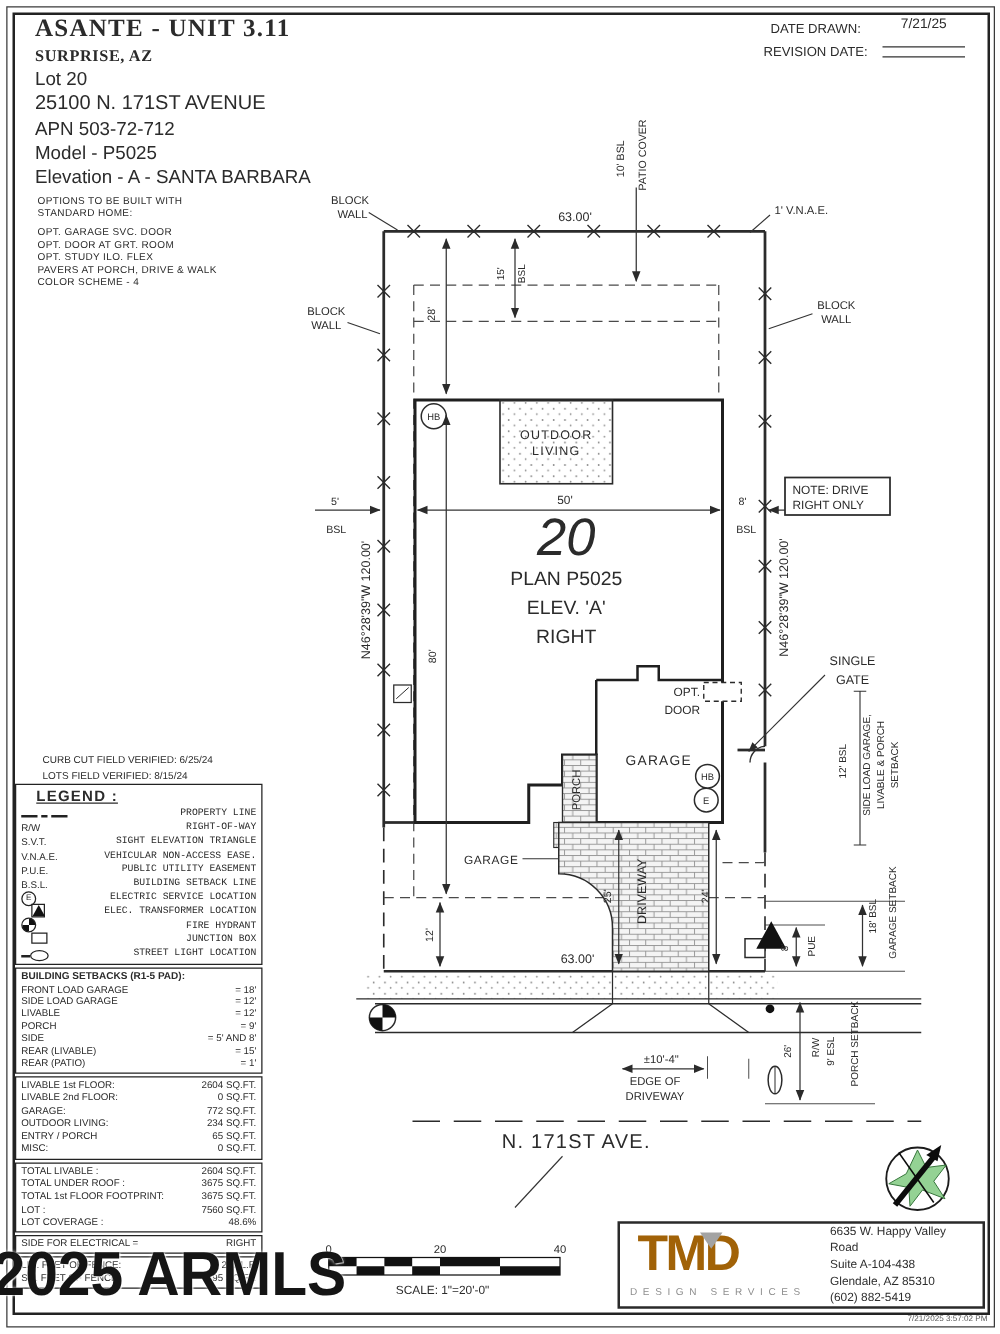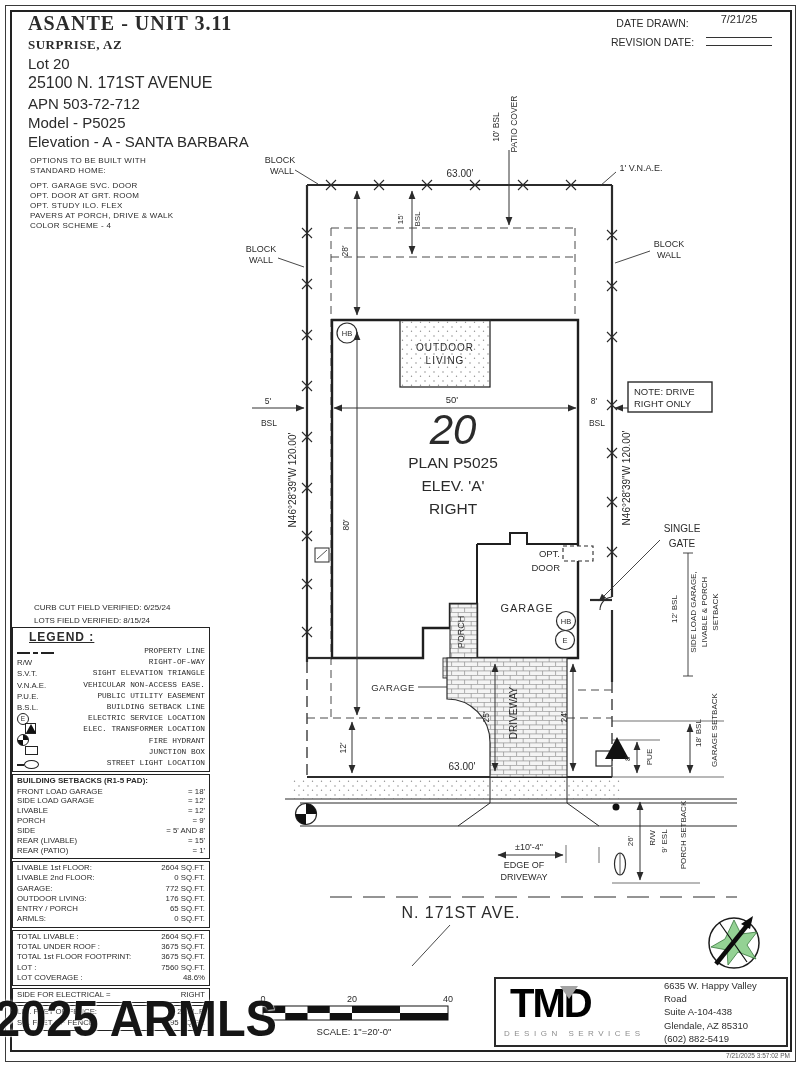--- a/index.html
+++ b/index.html
@@ -43,21 +43,21 @@
   .sym-hyd{display:inline-block;width:10px;height:10px;border:1px solid #222;border-radius:50%;background:conic-gradient(#111 0 90deg,#fff 90deg 180deg,#111 180deg 270deg,#fff 270deg);}
   .sym-junc{display:inline-block;width:11px;height:7px;border:1.5px solid #222;}
   .sym-sl{display:inline-flex;align-items:center;}
   .sym-sl .stem{width:7px;height:2px;background:#222;}
   .sym-sl .bulb{width:13px;height:7px;border:1.5px solid #222;border-radius:50%;}
   
   .watermark{left:-6px;top:989px;font-size:47px;font-weight:900;letter-spacing:0px;color:#151515;transform:scaleY(1.06);transform-origin:left top;text-shadow:0 0 3px rgba(255,255,255,.85),1px 1px 0 rgba(255,255,255,.6);white-space:nowrap;}
   
   .tmdbox{left:494px;top:977px;width:294px;height:70px;border:2px solid #2a2a2a;box-sizing:border-box;display:flex;align-items:center;padding:0 10px 0 8px;gap:10px;background:#fff;}
   .logoblock{position:relative;width:150px;flex:none;height:62px;}
-  .logotext{position:absolute;left:6px;top:0px;font-size:40px;font-weight:800;letter-spacing:-2px;color:#000000;line-height:44px;}
+  .logotext{position:absolute;left:6px;top:0px;font-size:40px;font-weight:800;letter-spacing:-2px;color:#a16207;line-height:44px;}
   .logotri{position:absolute;left:56px;top:5px;width:0;height:0;border-left:9px solid transparent;border-right:9px solid transparent;border-top:13px solid #a3a3a3;}
   .tagline{position:absolute;left:0px;top:48px;font-size:8px;letter-spacing:4.5px;color:#8e8e8e;white-space:nowrap;}
   .tmdaddr{font-size:9.5px;line-height:1.4;color:#2e2e2e;}
   .timestamp{left:620px;top:1052px;width:170px;text-align:right;font-size:6.5px;color:#555;}
   svg text{font-family:"Liberation Sans",sans-serif;fill:#2b2b2b;}
 </style>
 </head>
 <body>
 
 <div class="abs border-outer"></div>
@@ -394,28 +394,28 @@
     <div class="arow">
         <span>LIVABLE 2nd FLOOR:</span>
         <span>0 SQ.FT.</span>
       </div>
     <div class="arow">
         <span>GARAGE:</span>
         <span>772 SQ.FT.</span>
       </div>
     <div class="arow">
         <span>OUTDOOR LIVING:</span>
-        <span>176 SQ.FT.</span>
+        <span>234 SQ.FT.</span>
       </div>
     <div class="arow">
         <span>ENTRY / PORCH</span>
         <span>65 SQ.FT.</span>
       </div>
     <div class="arow">
-        <span>ARMLS:</span>
+        <span>MISC:</span>
         <span>0 SQ.FT.</span>
       </div>
   </div>
 
   <div class="box">
     <div class="arow">
         <span>TOTAL LIVABLE :</span>
         <span>2604 SQ.FT.</span>
       </div>
     <div class="arow">

